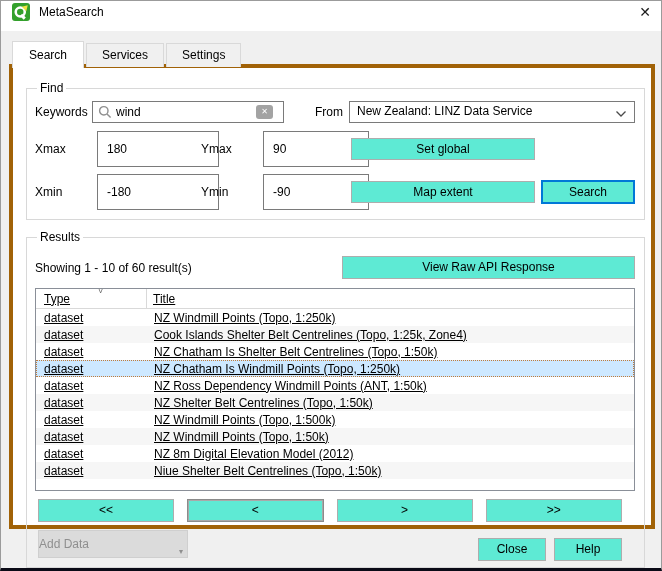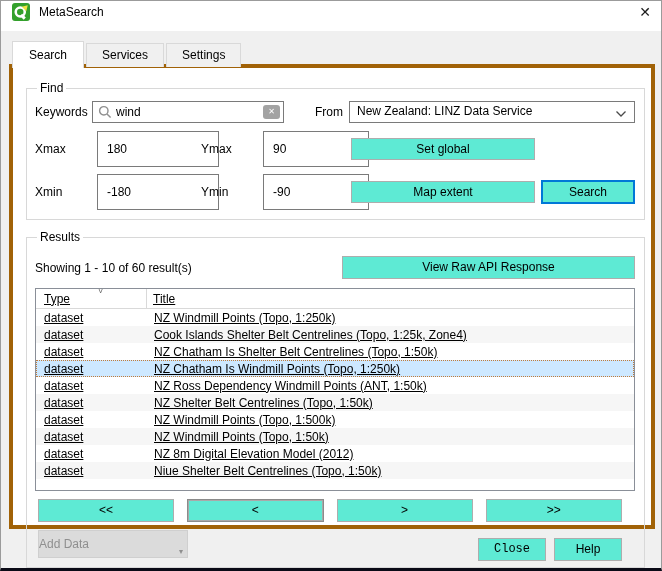--- a/index.html
+++ b/index.html
@@ -22,21 +22,21 @@
     position: absolute; left: 8px; top: 63px; width: 646px; height: 465px;
     background: #ffffff; border: 4px solid #a16207; z-index: 2; padding-top: 13px;
   }
   
   fieldset { border: 1px solid #d8d8d8; margin: 0 6px 0 13px; padding: 4px 9px 9px 8px; }
   legend { font-size: 12px; padding: 0 3px; margin-left: 2px; }
   
   .find-row1 { display: flex; align-items: center; margin-top: 2px; height: 22px; }
   .lbl { font-size: 12px; white-space: nowrap; }
   .kw-label { width: 57px; }
-  .searchbox { display: flex; align-items: center; width: 192px; height: 22px; border: 1px solid #7a7a7a; background: #fff; padding: 0 3px 0 5px; }
+  .searchbox { display: flex; align-items: center; width: 192px; height: 22px; border: 1px solid #7a7a7a; background: #fff; padding: 0 10px 0 5px; }
   .searchbox input { border: none; outline: none; flex: 1; font: 12px "Liberation Sans", sans-serif; min-width: 0; padding-left: 4px; }
   .clear-btn { width: 17px; height: 14px; background: #a3a3a3; border-radius: 3px; color: #fff; font-size: 8px; line-height: 14px; text-align: center; flex: 0 0 auto; }
   .from-label { margin-left: auto; margin-right: 6px; }
   .combo { width: 286px; height: 22px; border: 1px solid #7a7a7a; background: #fff; display: flex; align-items: flex-end; padding: 4px 7px; }
   .combo-text { flex: 1; white-space: nowrap; overflow: hidden; }
   .bbox-grid { display: grid; grid-template-columns: 32px 122px 32px 106px 1fr 94px; column-gap: 6px; row-gap: 7px; align-items: center; margin-top: 8px; }
   .bbox-grid input { height: 36px; border: 1px solid #7a7a7a; font: 12px "Liberation Sans", sans-serif; padding: 0 9px; width: 100%; outline: none; margin-left: 24px; }
   .btn { background: #5eead4; border: 1px solid #adadad; font: 12px "Liberation Sans", sans-serif; height: 22px; text-align: center; line-height: 20px; cursor: default; }
   .btn-default { border: 2px solid #0078d7; height: 24px; line-height: 20px; }
   
@@ -53,21 +53,21 @@
   .tr.selected { background: #cde8ff; outline: 1px dotted #c07b3a; outline-offset: -1px; }
   .td-type { width: 111px; padding-left: 8px; flex: 0 0 auto; }
   .td-title { padding-left: 7px; white-space: nowrap; }
   .pager { display: flex; gap: 13px; margin: 8px 13px 0 3px; }
   .pager .btn { flex: 1; height: 23px; line-height: 21px; }
   .pager .btn.focused { border: 1px solid #8b8b8b; box-shadow: inset 0 0 0 1px #a9a9a9; }
   .add-data { position: relative; margin: 8px 0 0 3px; width: 150px; height: 28px; background: #dbdbdb; border: 1px solid #cfcfcf; color: #8f8f8f; font-size: 12px; text-align: left; line-height: 26px; }
   .add-arrow { position: absolute; right: 4px; bottom: 1px; font-size: 8px; color: #8f8f8f; line-height: 8px; }
   
   .footer-btn { position: absolute; width: 68px; height: 23px; line-height: 21px; }
-  .btn-close-f { left: 477px; top: 537px; font-family: Liberation Mono, monospace; }
+  .btn-close-f { left: 477px; top: 537px; }
   .btn-help-f { left: 553px; top: 537px; }
   svg { display: block; }
 </style>
 </head>
 <body>
 
 <div class="window">
 
   <div class="titlebar">
     <span class="app-icon">

